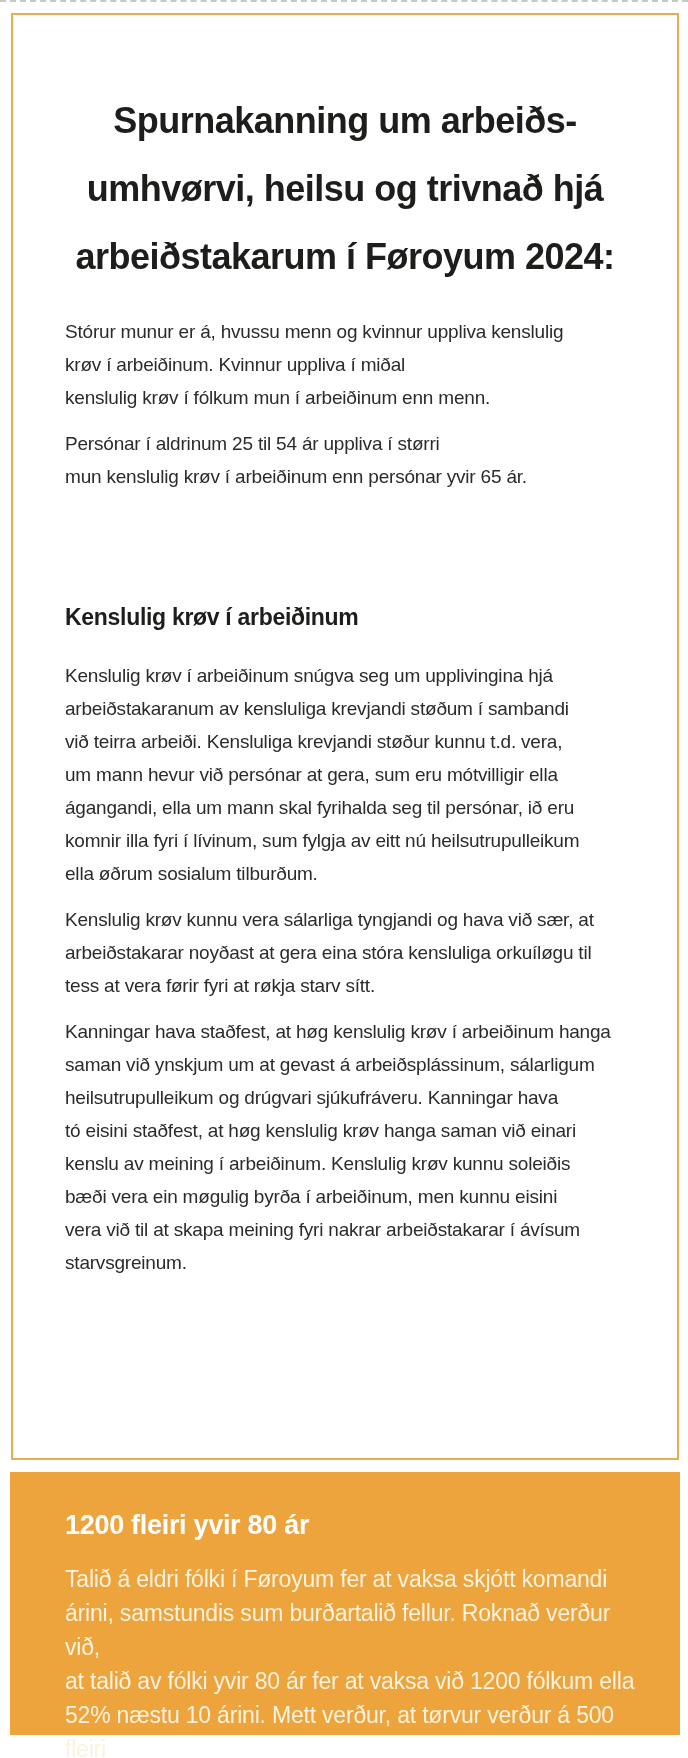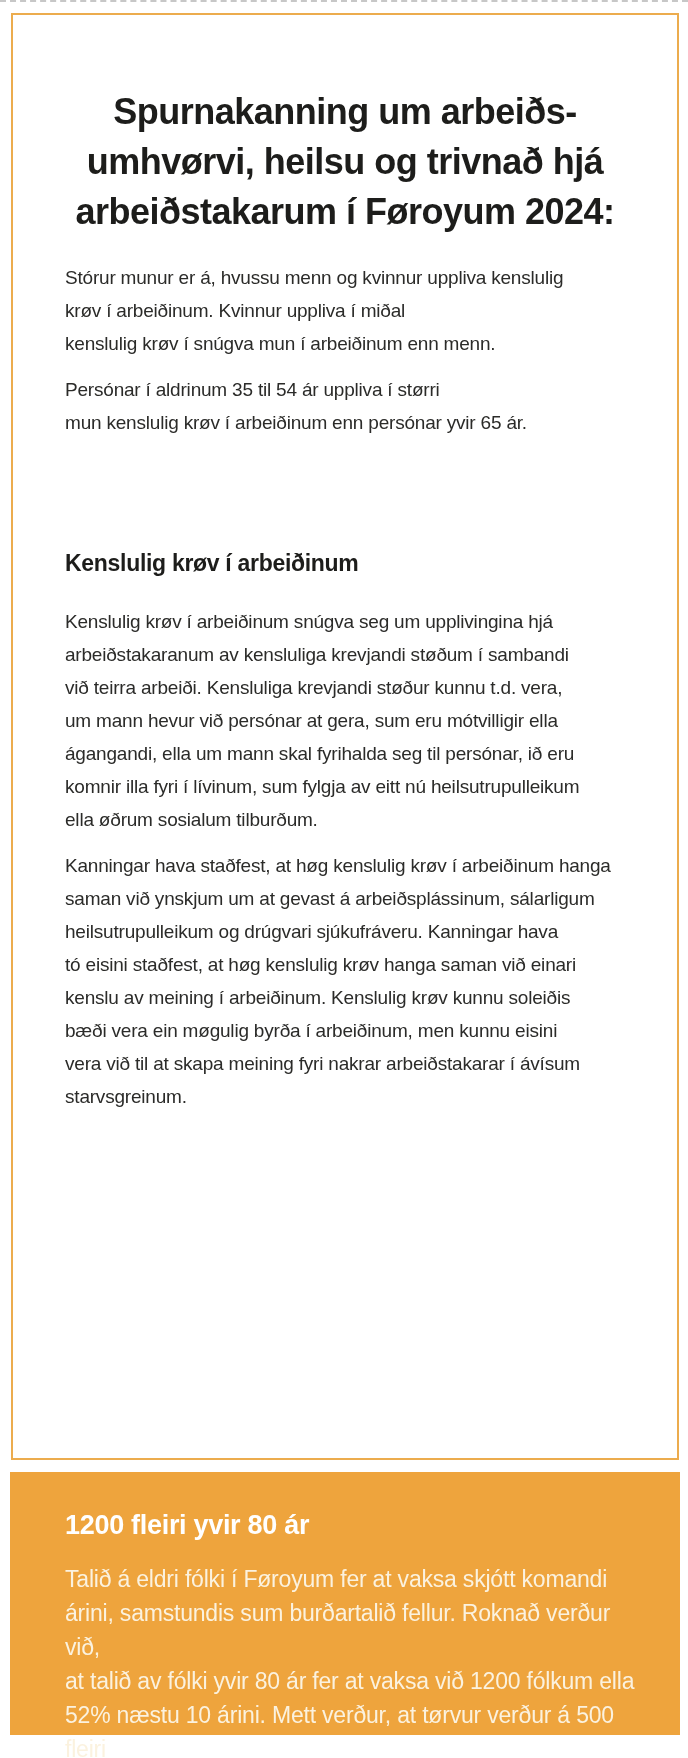--- a/index.html
+++ b/index.html
@@ -30,21 +30,21 @@
     height: 1447px;
     box-sizing: border-box;
     background: #ffffff;
     border: 2px solid var(--card-border, #ECAC4E);
   }
   .title {
     white-space: pre-line;
     text-align: center;
     font-weight: bold;
     font-size: 36px;
-    line-height: 50px;
+    line-height: 68px;
     letter-spacing: -0.5px;
     color: var(--heading-text, #1D1D1B);
     margin: 72px 12px 24px 12px;
   }
   .para {
     white-space: pre-line;
     font-size: 19px;
     line-height: 33px;
     letter-spacing: -0.2px;
     color: var(--body-text, #2B2B29);
@@ -93,36 +93,39 @@
   <div class="top-edge"></div>
 
   <section class="card">
     <h1 class="title">Spurnakanning um arbeiðs-
 umhvørvi, heilsu og trivnað hjá
 arbeiðstakarum í Føroyum 2024:</h1>
 
 
     <p class="para">Stórur munur er á, hvussu menn og kvinnur uppliva kenslulig
 krøv í arbeiðinum. Kvinnur uppliva í miðal
-kenslulig krøv í snúgva mun í arbeiðinum enn menn.</p>
+kenslulig krøv í fólkum mun í arbeiðinum enn menn.</p>
 
-    <p class="para">Persónar í aldrinum 35 til 54 ár uppliva í størri
+    <p class="para">Persónar í aldrinum 25 til 54 ár uppliva í størri
 mun kenslulig krøv í arbeiðinum enn persónar yvir 65 ár.</p>
 
 
     <h2 class="subheading">Kenslulig krøv í arbeiðinum</h2>
 
     <p class="para">Kenslulig krøv í arbeiðinum snúgva seg um upplivingina hjá
 arbeiðstakaranum av kensluliga krevjandi støðum í sambandi
 við teirra arbeiði. Kensluliga krevjandi støður kunnu t.d. vera,
 um mann hevur við persónar at gera, sum eru mótvilligir ella
 ágangandi, ella um mann skal fyrihalda seg til persónar, ið eru
 komnir illa fyri í lívinum, sum fylgja av eitt nú heilsutrupulleikum
 ella øðrum sosialum tilburðum.</p>
 
+    <p class="para">Kenslulig krøv kunnu vera sálarliga tyngjandi og hava við sær, at
+arbeiðstakarar noyðast at gera eina stóra kensluliga orkuíløgu til
+tess at vera førir fyri at røkja starv sítt.</p>
 
     <p class="para">Kanningar hava staðfest, at høg kenslulig krøv í arbeiðinum hanga
 saman við ynskjum um at gevast á arbeiðsplássinum, sálarligum
 heilsutrupulleikum og drúgvari sjúkufráveru. Kanningar hava
 tó eisini staðfest, at høg kenslulig krøv hanga saman við einari
 kenslu av meining í arbeiðinum. Kenslulig krøv kunnu soleiðis
 bæði vera ein møgulig byrða í arbeiðinum, men kunnu eisini
 vera við til at skapa meining fyri nakrar arbeiðstakarar í ávísum
 starvsgreinum.</p>
   </section>

